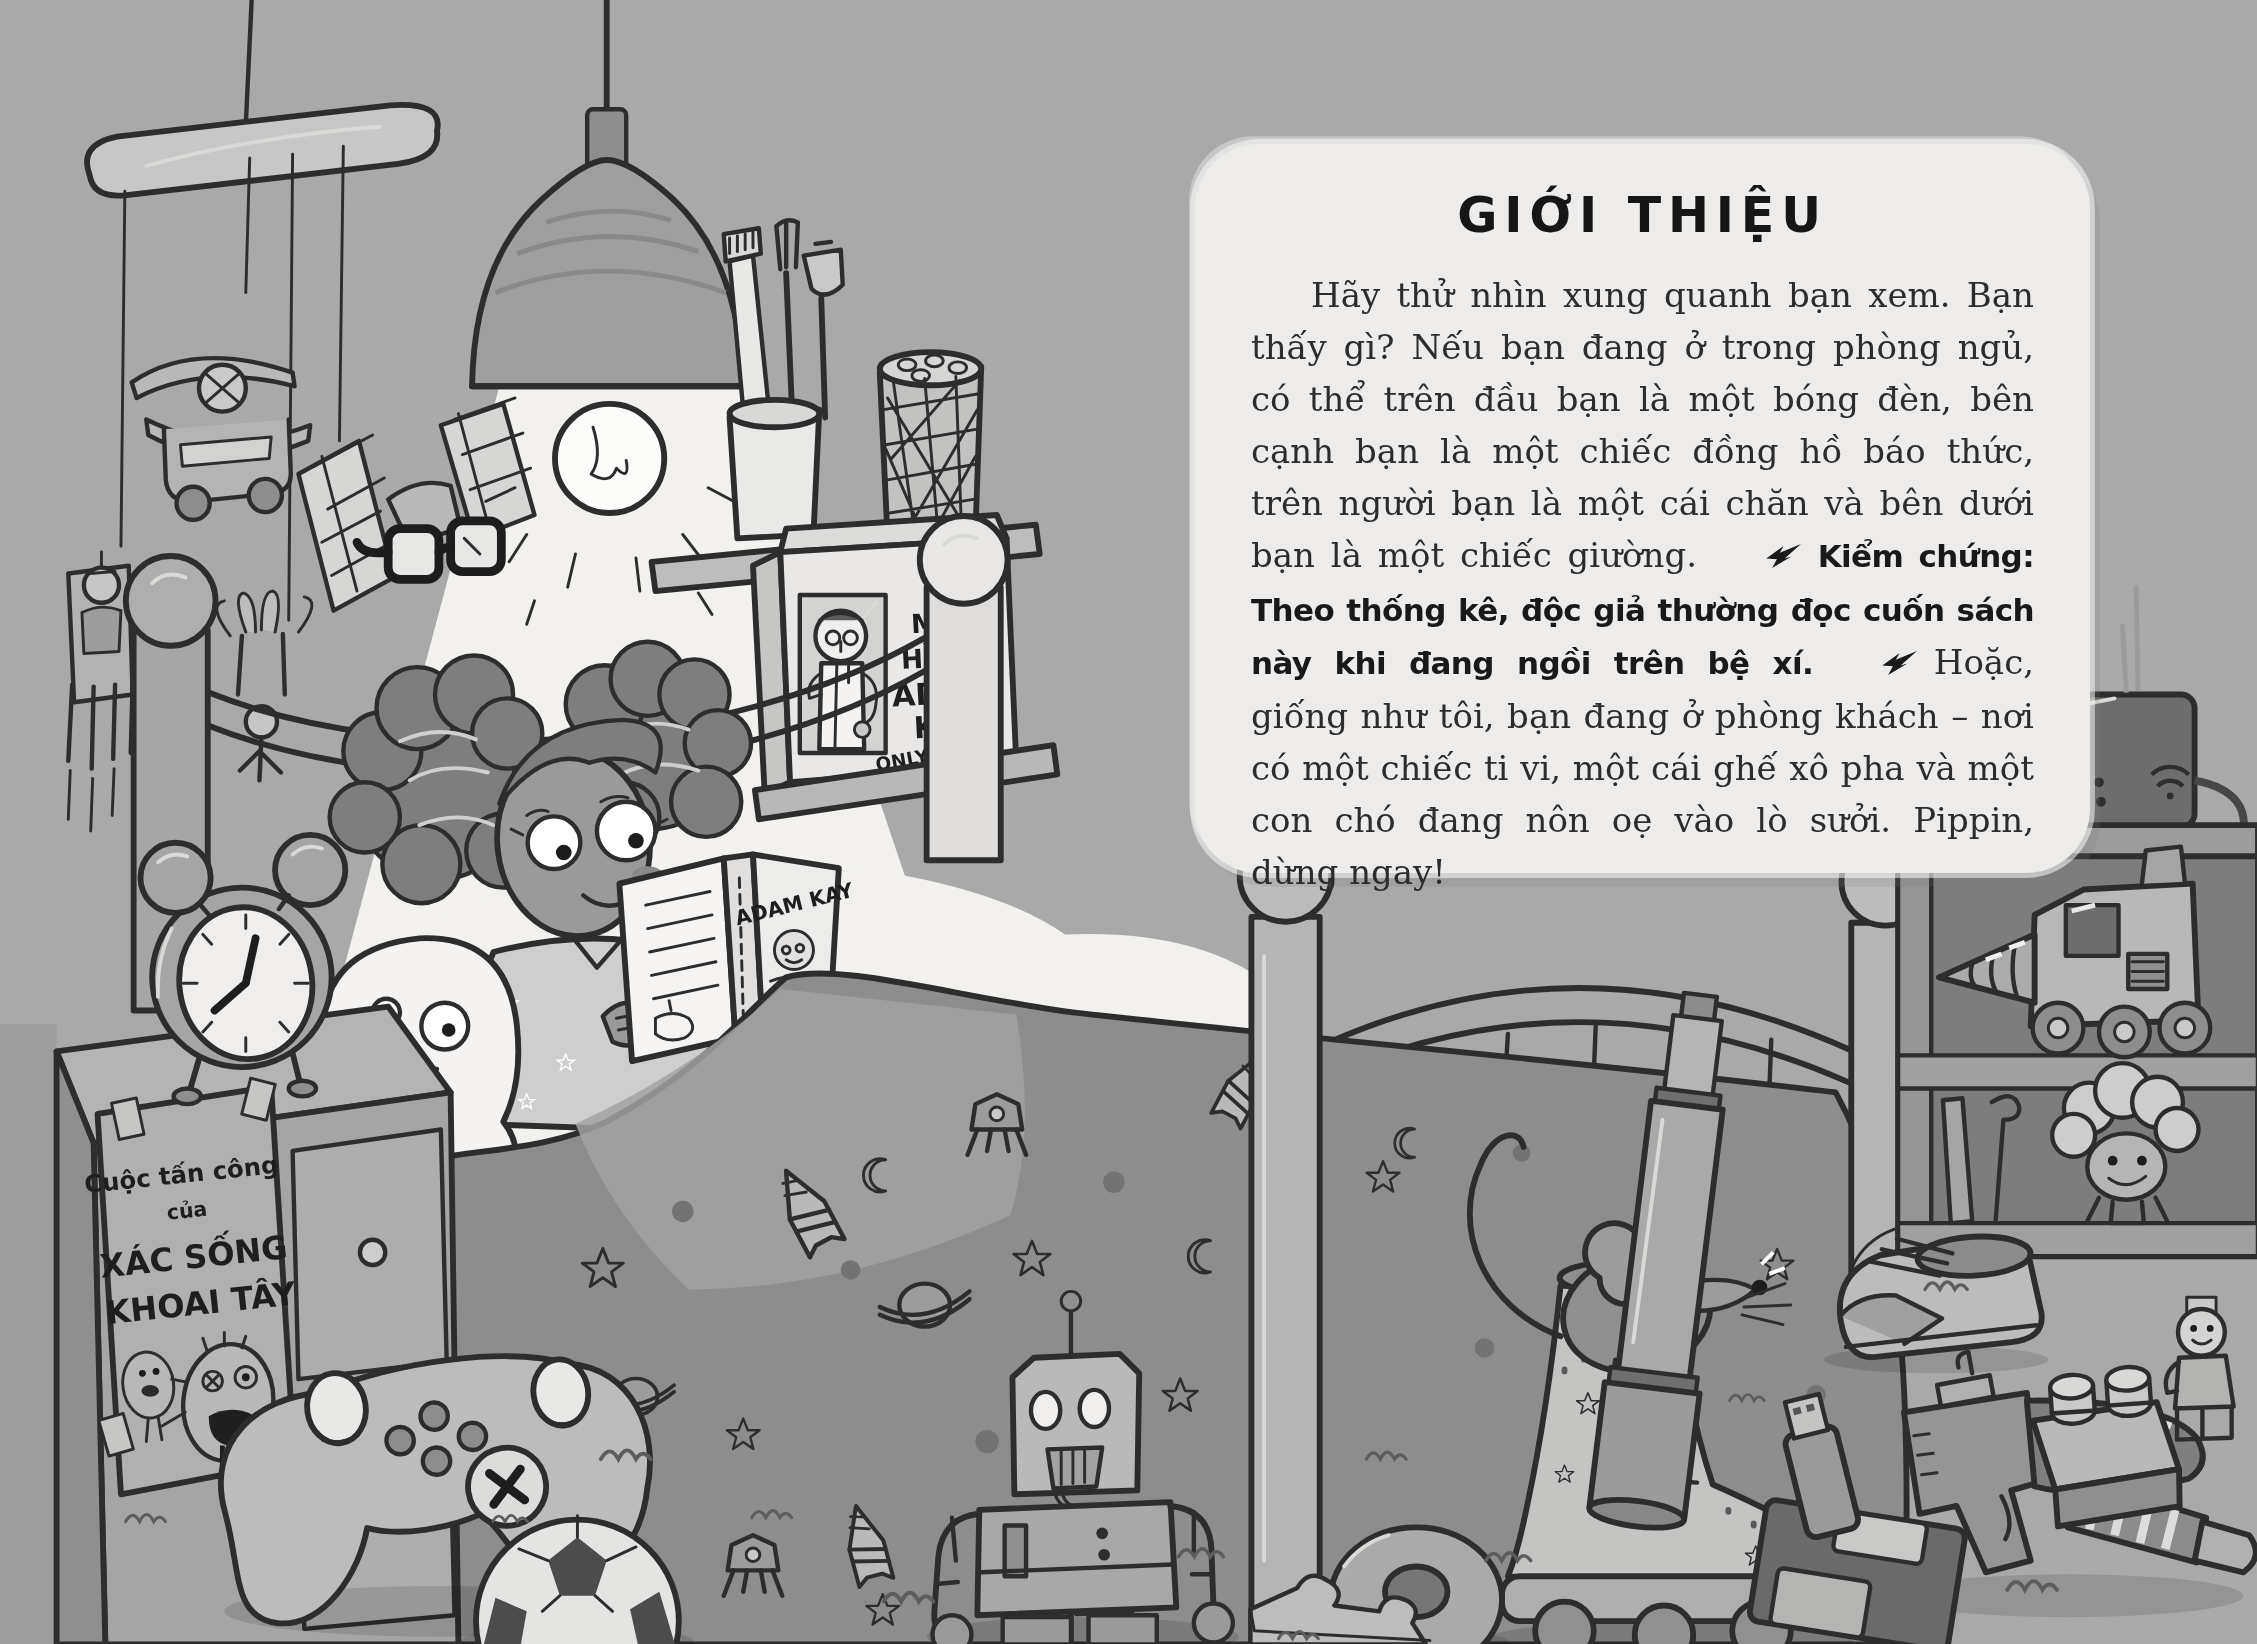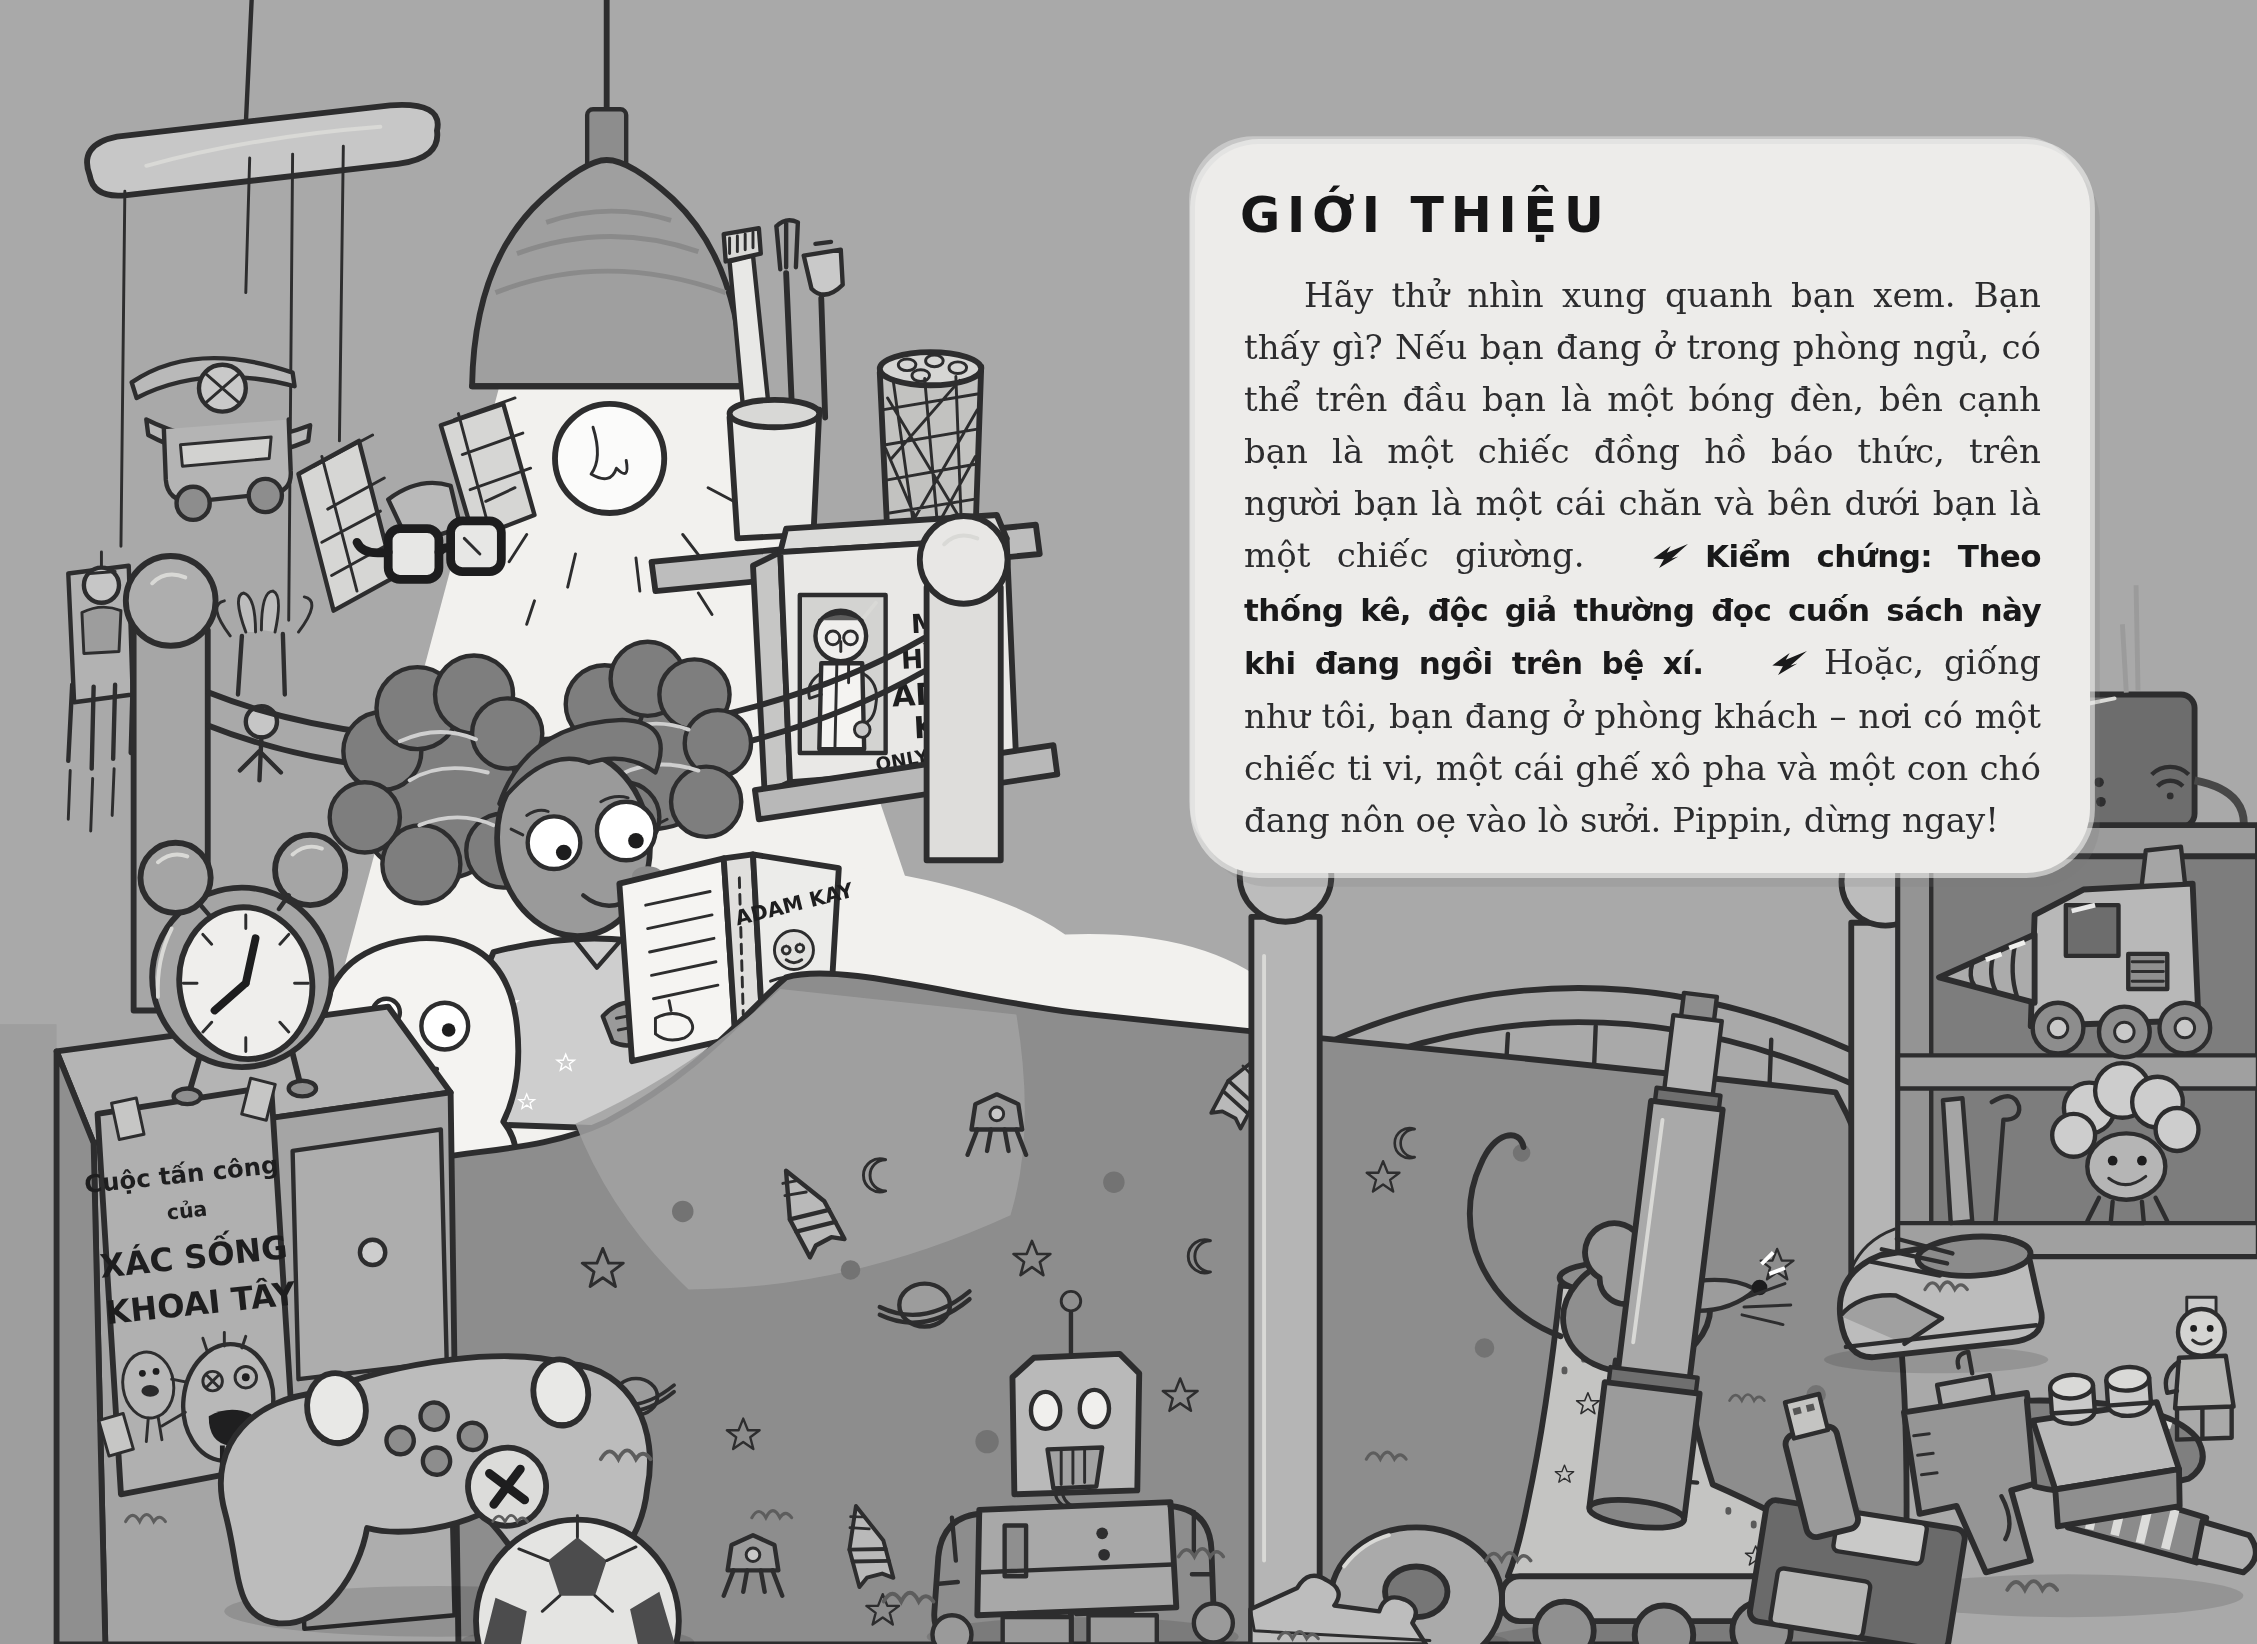--- a/index.html
+++ b/index.html
@@ -14,23 +14,23 @@
   .lite{stroke:#d9d9d6;stroke-width:4;stroke-linecap:round;fill:none;}
   .nof{fill:none;}
   text.hand{font-family:"DejaVu Sans",sans-serif;font-weight:bold;fill:#1e1e1f;}
 
   
   .intro-box{position:absolute;left:1195px;top:144px;width:895px;height:729px;
     background:#edecea;border-radius:64px;box-sizing:border-box;padding:39px 45px 29px;
     box-shadow:0 0 0 4.9px rgba(250,250,248,.55), 9.8px 13.7px 0 0 rgba(120,120,120,.18),
                -5.9px -7.8px 0 0 rgba(255,255,255,.35);}
   .intro-title{font-family:"DejaVu Sans",sans-serif;font-weight:900;font-size:49px;
-    letter-spacing:6.8px;color:#161617;margin:3.9px 0 25px;}
+    letter-spacing:6.8px;text-align:center;color:#161617;margin:3.9px 0 25px;}
   .intro-text{font-family:"DejaVu Serif",serif;font-size:34px;line-height:52px;
-    text-align:justify;text-indent:60px;color:#2c2c2e;margin:4px;}
+    text-align:justify;text-indent:60px;color:#2c2c2e;margin:11px;}
   .fact{font-family:"DejaVu Sans",sans-serif;font-weight:bold;font-size:31px;
     letter-spacing:-0.6px;color:#19191a;}
   .bolt{display:inline-block;margin:0 7.8px;vertical-align:-2px;}
   .bolt svg{position:static;width:45px;height:26px;display:inline-block;}
 </style>
 </head>
 <body>
 
 <div class="scene">
 

